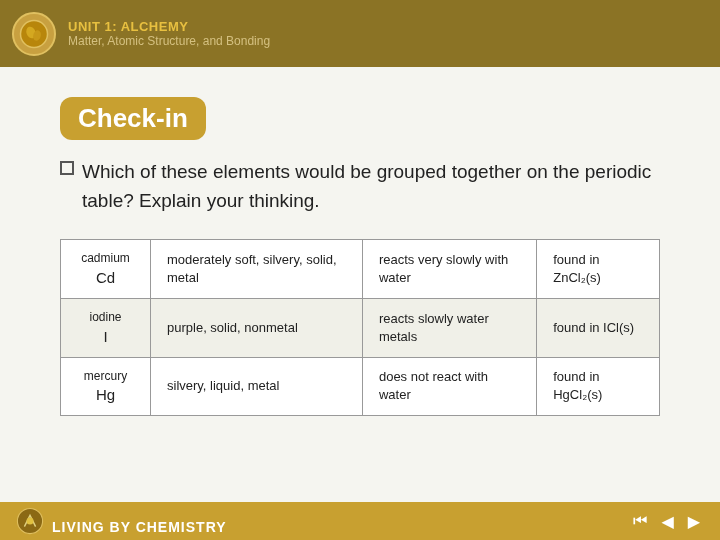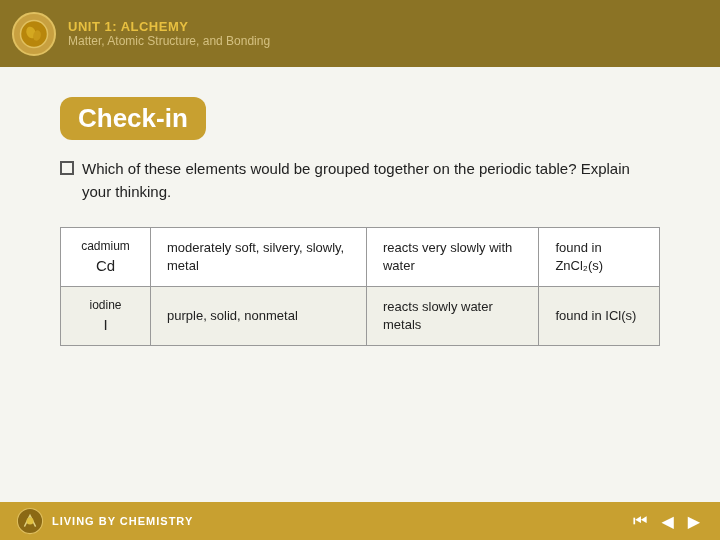--- a/index.html
+++ b/index.html
@@ -67,21 +67,21 @@
       font-size: 26px;
       font-weight: bold;
       padding: 6px 18px;
       display: inline-block;
       margin-bottom: 18px;
       border-radius: 12px;
     }
 
     
     .question-text {
-      font-size: 15px;
+      font-size: 19px;
       color: #222;
       line-height: 1.5;
       margin-bottom: 24px;
       display: flex;
       align-items: flex-start;
       gap: 8px;
     }
 
     .checkbox-indicator {
       width: 14px;
@@ -142,24 +142,24 @@
       height: 38px;
       background: #c8a030;
       display: flex;
       align-items: center;
       justify-content: space-between;
       padding: 0 16px;
     }
 
     .footer-logo {
       display: flex;
-      align-items: center;
+      align-items: flex-end;
       gap: 8px;
       color: #fff;
-      font-size: 11px;
+      font-size: 14px;
       letter-spacing: 1px;
       text-transform: uppercase;
       font-weight: bold;
     }
 
     .footer-logo-icon {
       width: 28px;
       height: 28px;
     }
 
@@ -202,33 +202,42 @@
     <span>Which of these elements would be grouped together on the periodic table? Explain your thinking.</span>
   </div>
 
   <table class="data-table">
     <tbody id="table-body">
     <tr>
           <td class="element-cell">
             <span class="element-name">cadmium</span>
             <span class="element-symbol">Cd</span>
           </td>
-          <td>moderately soft, silvery, slowly, metal</td>
+          <td>moderately soft, silvery, solid, metal</td>
           <td>reacts very slowly with water</td>
           <td>found in ZnCl₂(s)</td>
         </tr>
         <tr>
           <td class="element-cell">
             <span class="element-name">iodine</span>
             <span class="element-symbol">I</span>
           </td>
           <td>purple, solid, nonmetal</td>
           <td>reacts slowly water metals</td>
           <td>found in ICl(s)</td>
         </tr>
+        <tr>
+          <td class="element-cell">
+            <span class="element-name">mercury</span>
+            <span class="element-symbol">Hg</span>
+          </td>
+          <td>silvery, liquid, metal</td>
+          <td>does not react with water</td>
+          <td>found in HgCl₂(s)</td>
+        </tr>
       </tbody>
   </table>
 
 </div>
 
 <div class="footer">
   <div class="footer-logo">
     <svg class="footer-logo-icon" viewBox="0 0 40 40" width="28" height="28">
       <circle cx="20" cy="20" r="18" fill="#8b6914" stroke="#e0c060" stroke-width="1.5"></circle>
       <path d="M12 28 L20 12 L28 28" stroke="#e0d080" stroke-width="2" fill="none"></path>

